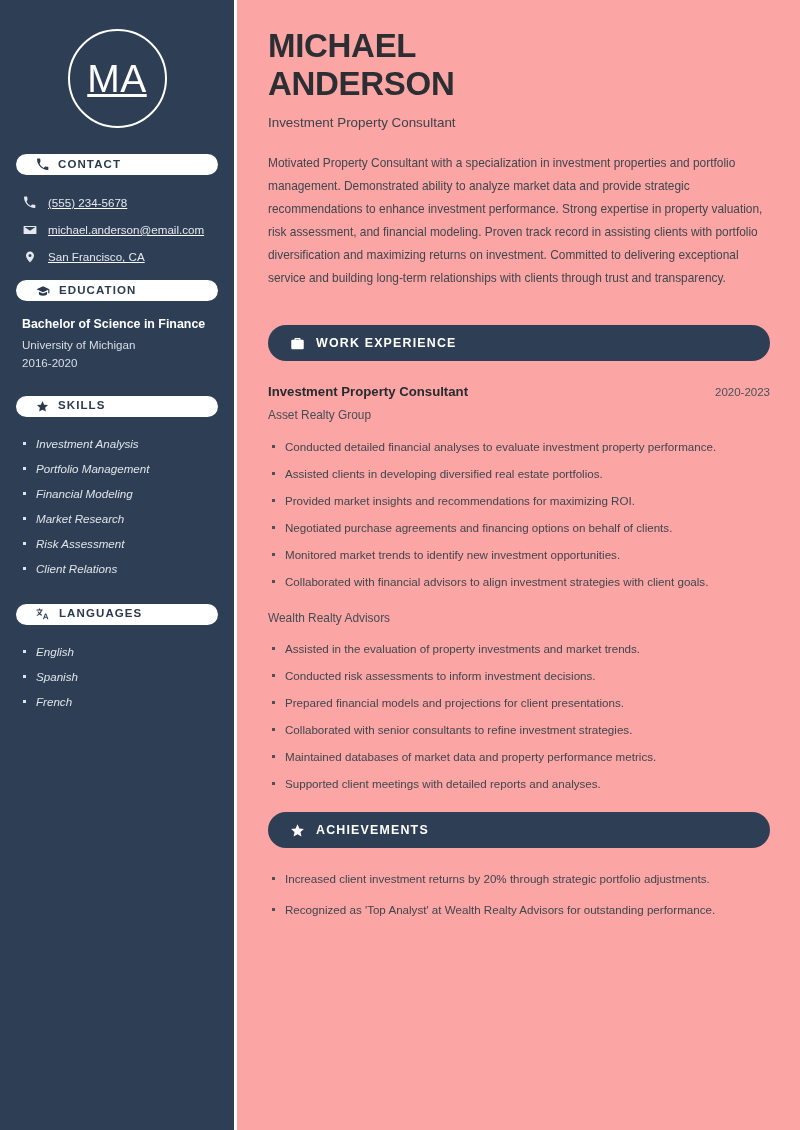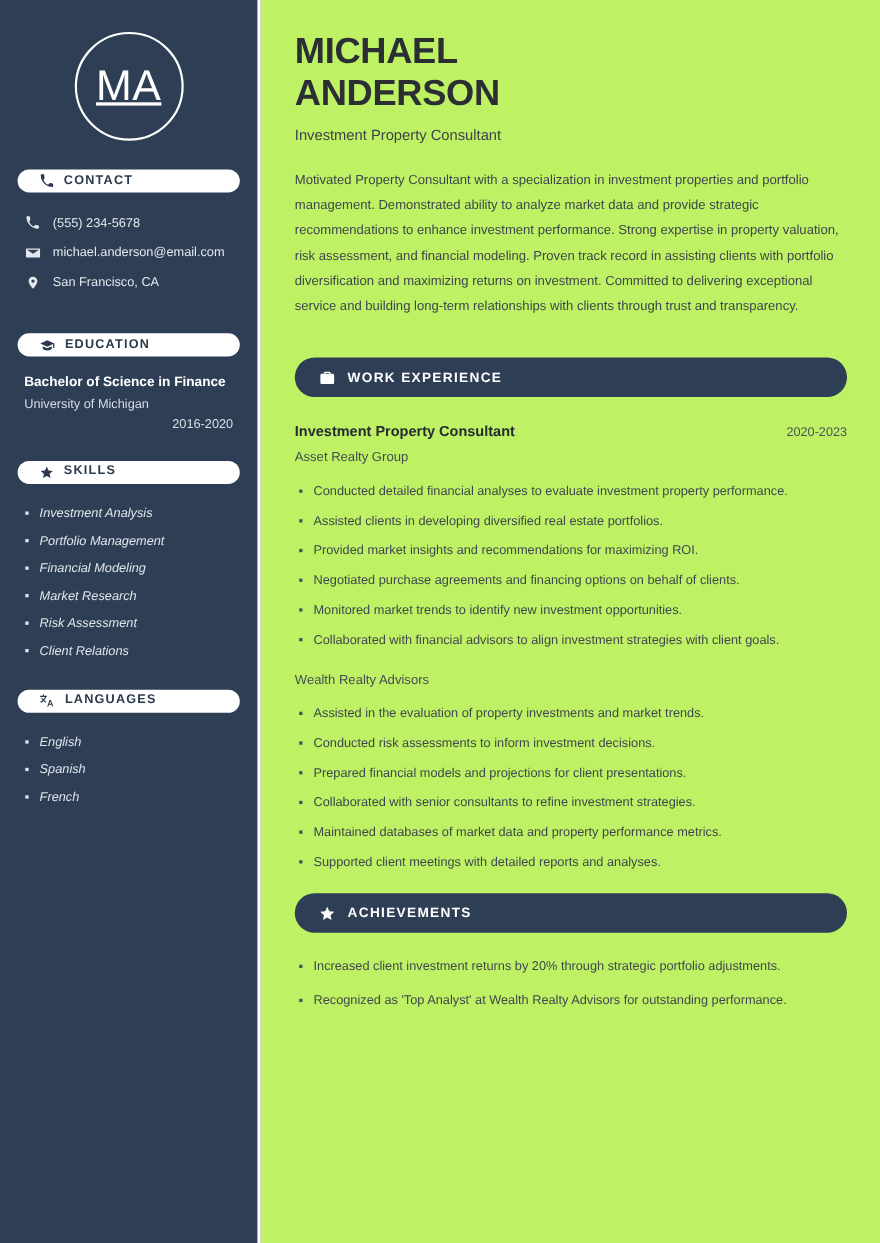--- a/index.html
+++ b/index.html
@@ -76,21 +76,21 @@
   .pill-label {
     font-size: 11.5px;
     font-weight: 700;
     letter-spacing: 1.1px;
     text-transform: uppercase;
     line-height: 1;
   }
 
   .pill .ico svg { display: block; }
 
-  .contact-list { margin-bottom: 33px; }
+  .contact-list { margin-bottom: 10px; text-decoration: underline; }
 
   .contact-row {
     display: flex;
     align-items: center;
     gap: 11px;
     padding: 0 6px;
     height: 27px;
     font-size: 11.6px;
     color: #e4e8ee;
   }
@@ -117,21 +117,20 @@
   .edu-school {
     font-size: 11.6px;
     color: #d8dee6;
     line-height: 1.55;
   }
 
   .edu-years {
     font-size: 11.6px;
     color: #d8dee6;
     line-height: 1.55;
-    text-align: right;
   }
 
   .side-list { list-style: none; padding: 0 6px; margin-bottom: 23px; }
 
   .side-list li {
     position: relative;
     font-size: 11.6px;
     color: #dfe4ea;
     padding-left: 14px;
     height: 25px;
@@ -146,21 +145,21 @@
     top: 11px;
     width: 3px;
     height: 3px;
     background: #dfe4ea;
   }
 
   
   .main {
     flex: 1;
     padding: 27px 30px 0 31px;
-    background: #bef264;
+    background: #fca5a5;
     min-width: 0;
   }
 
   .name {
     font-size: 33px;
     font-weight: 700;
     line-height: 1.14;
     letter-spacing: -0.3px;
     color: #2b2f33;
     text-transform: uppercase;

